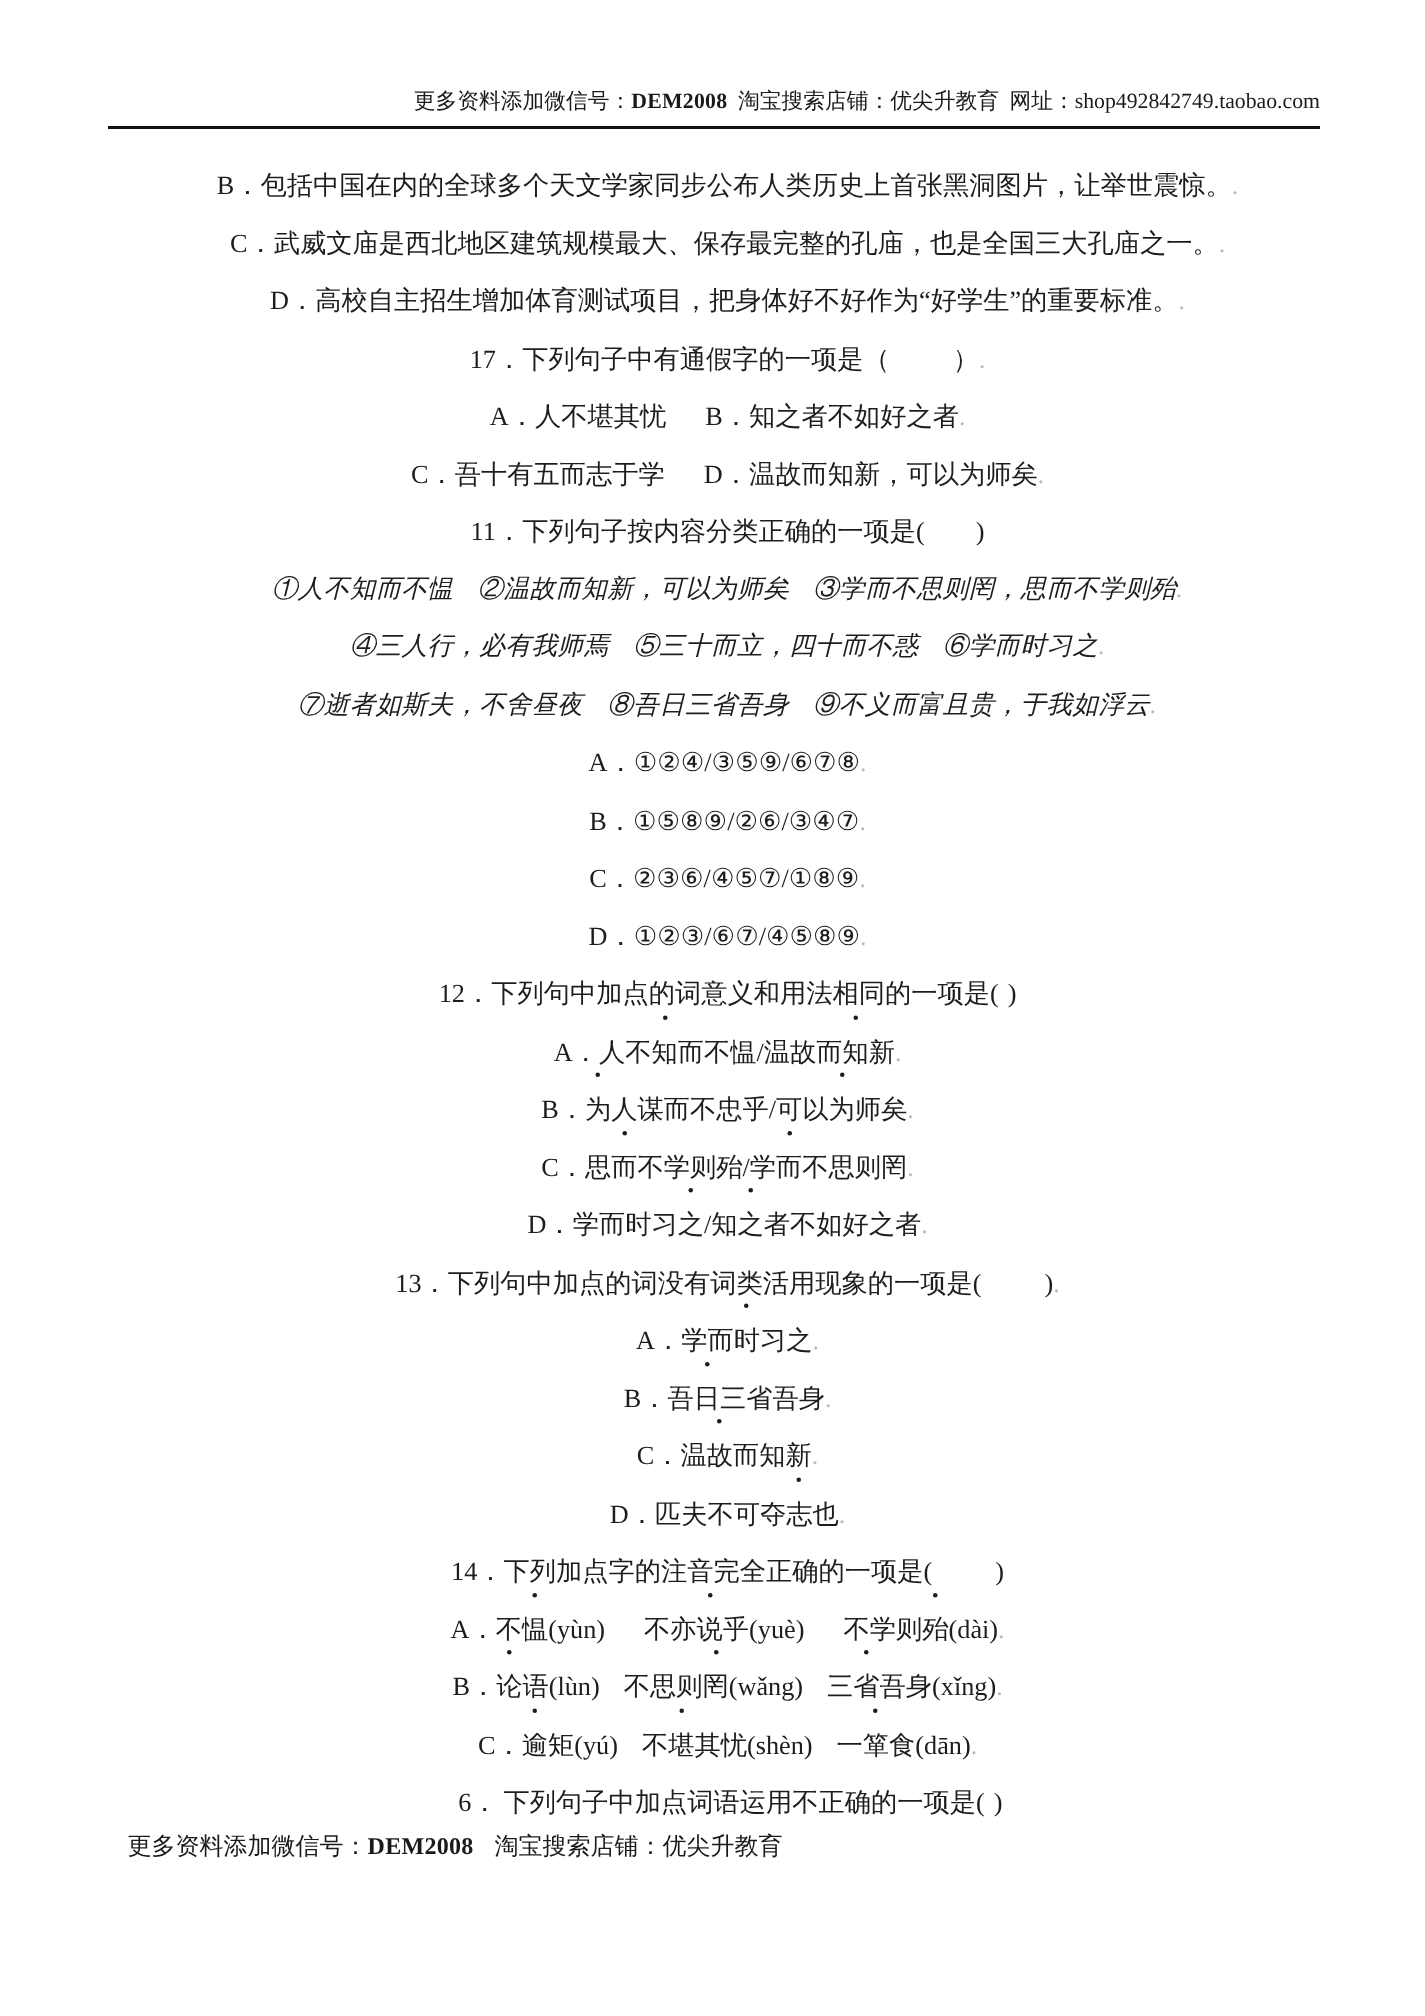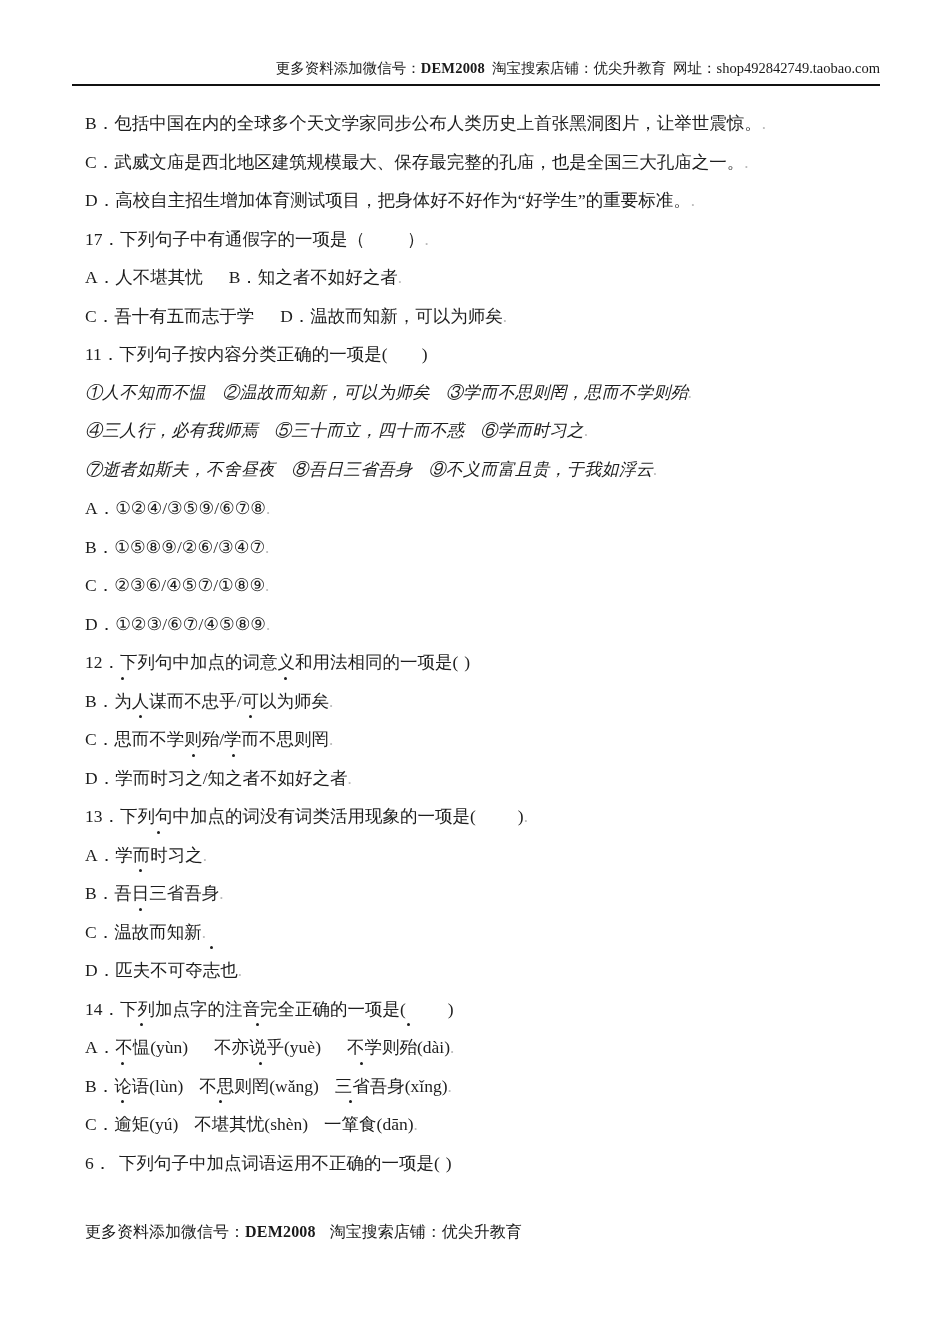--- a/index.html
+++ b/index.html
@@ -54,20 +54,21 @@
     top: 104px;
     width: 800px;
   }
 
   .line {
     font-size: 17.5px;
     line-height: 38.5px;
     height: 38.5px;
     white-space: nowrap;
     color: #1d1d1d;
+    text-align: center;
   }
   .line.kai {
     font-family: "Liberation Serif", "DejaVu Serif", serif;
     font-style: italic;
     font-size: 17px;
     letter-spacing: 0.3px;
   }
   .line.q-head { }
   .opt-lbl {
     display: inline-block;
@@ -173,20 +174,23 @@
       <span class="opt-lbl">C．</span><span>②③⑥/④⑤⑦/①⑧⑨</span><span class="speck">.</span>
     </div>
     <div class="line">
       <span class="opt-lbl">D．</span><span>①②③/⑥⑦/④⑤⑧⑨</span><span class="speck">.</span>
     </div>
 
     <div class="line q-head">
       <span class="num-lbl">12．</span><span>下列句中加点的词意义和用法相同的一项是(</span><span class="blank-paren" style="width:6px"></span><span>)</span>
     </div>
     <div class="line dotted-opt">
+      <span class="opt-lbl">A．</span><span>人不</span><span class="dot">知</span><span>而不愠/温故而</span><span class="dot">知</span><span>新</span><span class="speck">.</span>
+    </div>
+    <div class="line dotted-opt">
       <span class="opt-lbl">B．</span><span></span><span class="dot">为</span><span>人谋而不忠乎/可以</span><span class="dot">为</span><span>师矣</span><span class="speck">.</span>
     </div>
     <div class="line dotted-opt">
       <span class="opt-lbl">C．</span><span>思</span><span class="dot">而</span><span>不学则殆/学</span><span class="dot">而</span><span>不思则罔</span><span class="speck">.</span>
     </div>
     <div class="line dotted-opt">
       <span class="opt-lbl">D．</span><span>学而时习</span><span class="dot">之</span><span>/知</span><span class="dot">之</span><span>者不如好之者</span><span class="speck">.</span>
     </div>
 
     <div class="line q-head">

